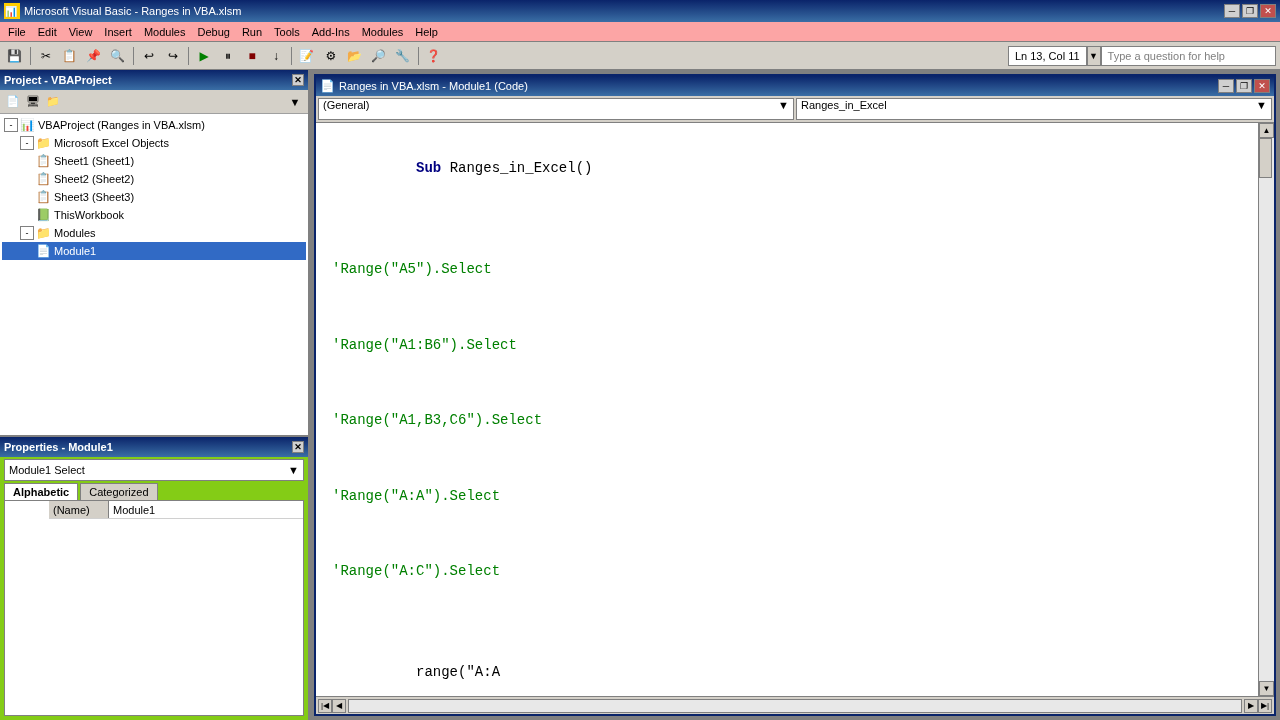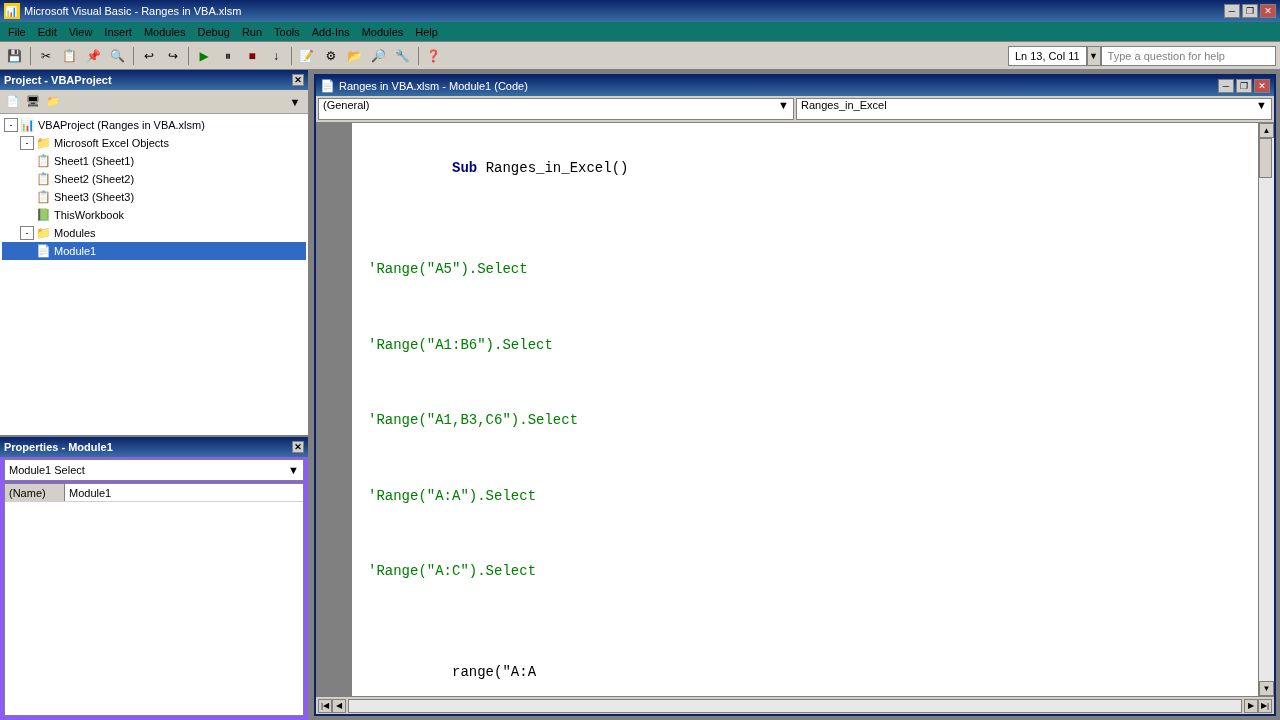--- a/index.html
+++ b/index.html
@@ -50,21 +50,21 @@
       align-items: center;
       justify-content: center;
       font-size: 9px;
       cursor: pointer;
       color: black;
     }
     .title-btn.close { background: #c0504d; color: white; }
 
     
     .menu-bar {
-      background: #0f766e;
+      background: #fca5a5;
       height: 20px;
       display: flex;
       align-items: center;
       padding: 0 2px;
       border-bottom: 1px solid #808080;
     }
     .menu-item {
       padding: 1px 6px;
       cursor: pointer;
       font-size: 11px;
@@ -116,21 +116,21 @@
     .main-content {
       display: flex;
       height: calc(720px - 70px);
     }
 
     
     .left-panel {
       width: 310px;
       display: flex;
       flex-direction: column;
-      background: #8b5cf6;
+      background: #84cc16;
       border-right: 2px solid #808080;
     }
 
     
     .panel-header {
       background: linear-gradient(to bottom, #0a246a, #3a6ea5);
       color: white;
       height: 20px;
       display: flex;
       align-items: center;
@@ -250,20 +250,21 @@
       background: white;
       font-weight: bold;
     }
 
     .props-grid {
       flex: 1;
       background: white;
       overflow-y: auto;
       border: 1px solid #808080;
       margin: 0 4px 4px 4px;
+      padding-left: 44px;
     }
     .props-row {
       display: flex;
       border-bottom: 1px solid #d0d0d0;
       height: 18px;
     }
     .props-name {
       width: 60px;
       background: #d4d0c8;
       padding: 0 4px;
@@ -330,21 +331,20 @@
 
     .code-area {
       flex: 1;
       background: white;
       overflow-y: auto;
       overflow-x: auto;
       padding: 8px 8px 8px 16px;
       font-family: 'Courier New', monospace;
       font-size: 14px;
       position: relative;
-      margin-left: 36px;
     }
 
     .code-line {
       line-height: 1.8;
       white-space: pre;
     }
     .code-comment { color: #008000; }
     .code-normal { color: #000000; }
     .code-sub { color: #000080; font-weight: bold; }
 
@@ -552,20 +552,24 @@
 
     <div class="properties-panel">
       <div class="panel-header">
         <span>Properties - Module1</span>
         <div class="panel-close">✕</div>
       </div>
       <div class="props-dropdown">
         <span>Module1 Select</span>
         <span>▼</span>
       </div>
+      <div class="props-tabs">
+        <div class="props-tab active">Alphabetic</div>
+        <div class="props-tab">Categorized</div>
+      </div>
       <div class="props-grid">
         <div class="props-row">
           <div class="props-name">(Name)</div>
           <div class="props-value">Module1</div>
         </div>
       </div>
     </div>
   </div>
 
   <div class="code-window">

